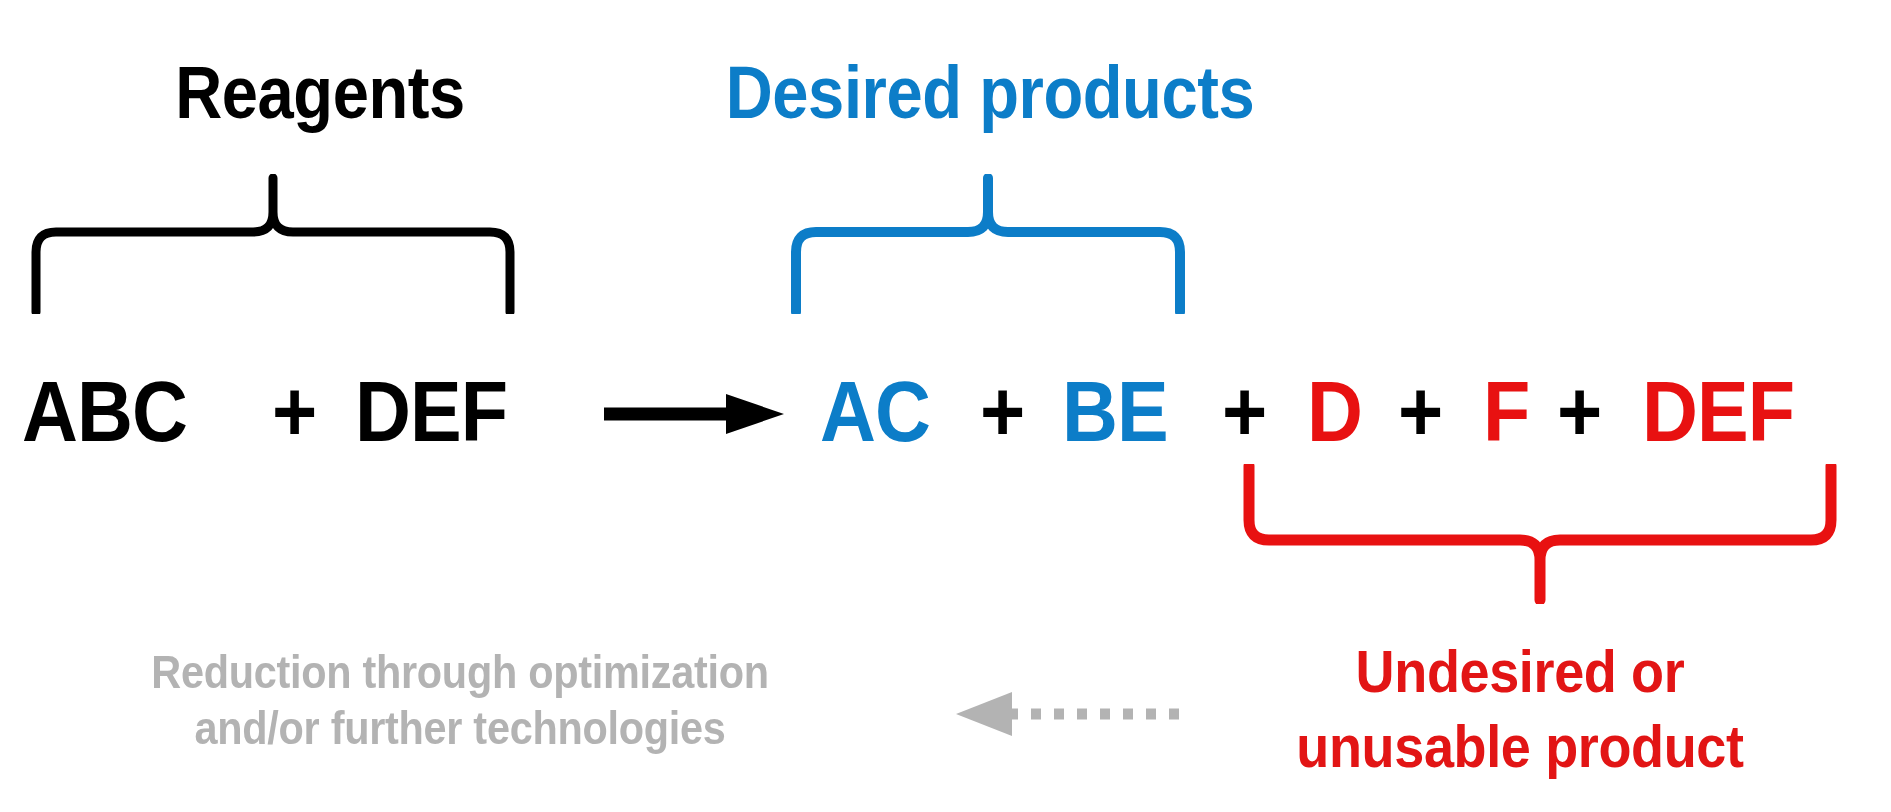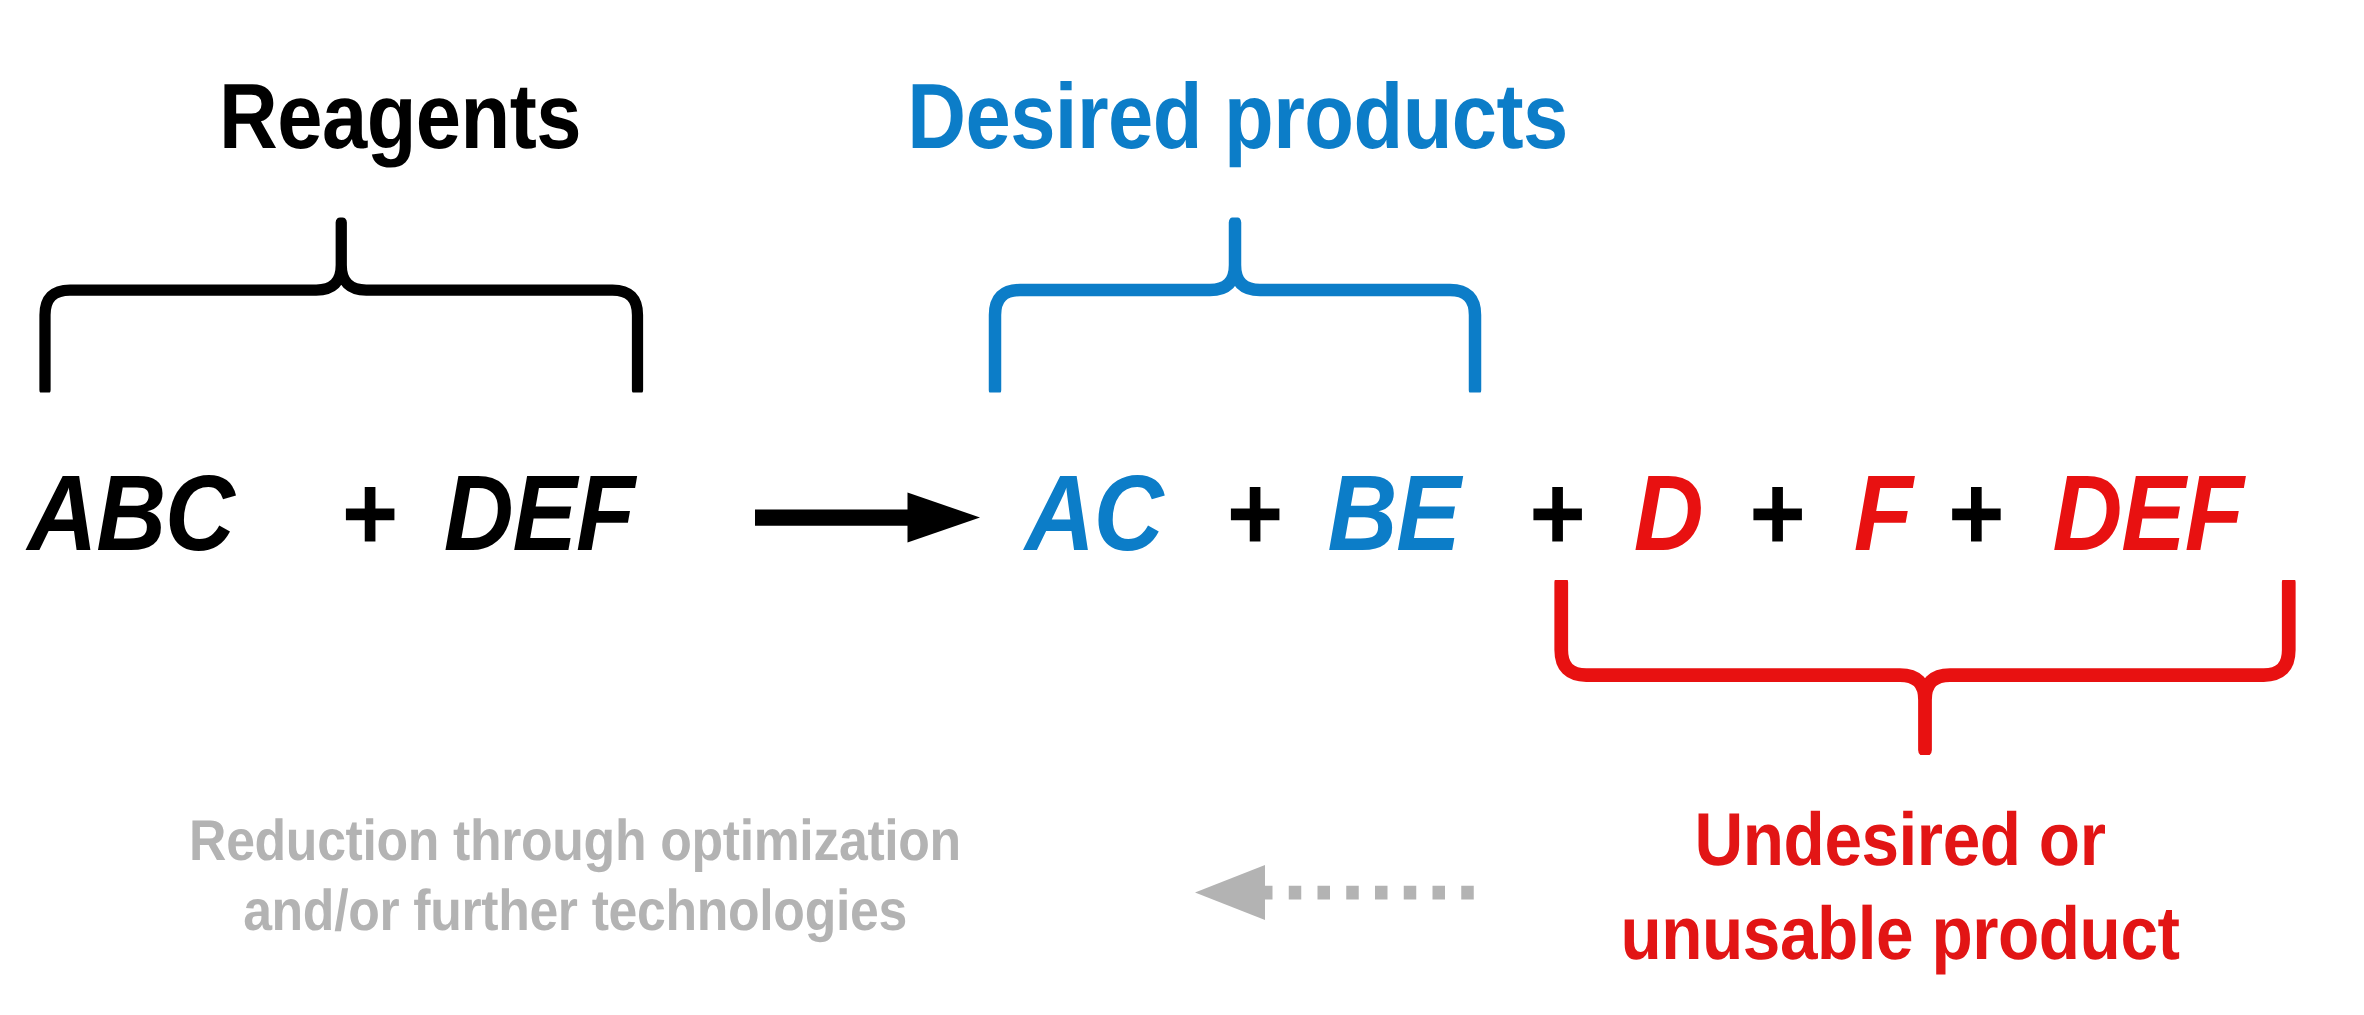--- a/index.html
+++ b/index.html
@@ -42,21 +42,20 @@
 
   
   .brace { display: block; }
 
   
   #equation {
     left: 0px;
     top: 312px;
     width: 1891px;
     height: 110px;
-    font-style: italic;
   }
   .eq-item {
     position: absolute;
     top: 0;
     font-size: 86px;
     font-weight: bold;
     line-height: 110px;
     white-space: nowrap;
     letter-spacing: -1px;
     transform: scaleX(0.9);

